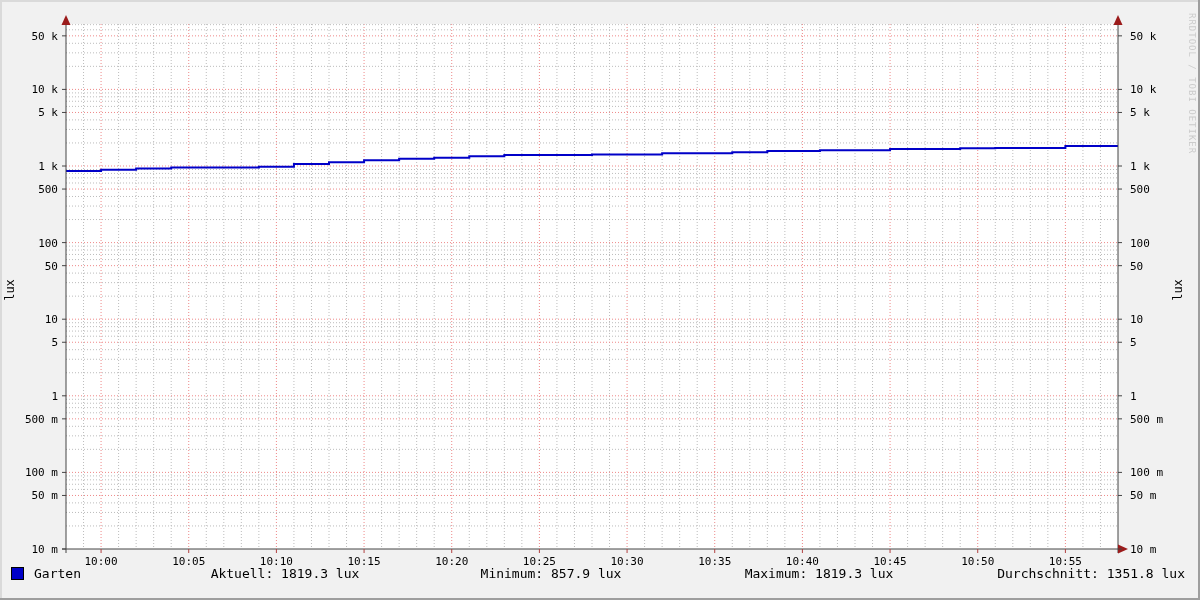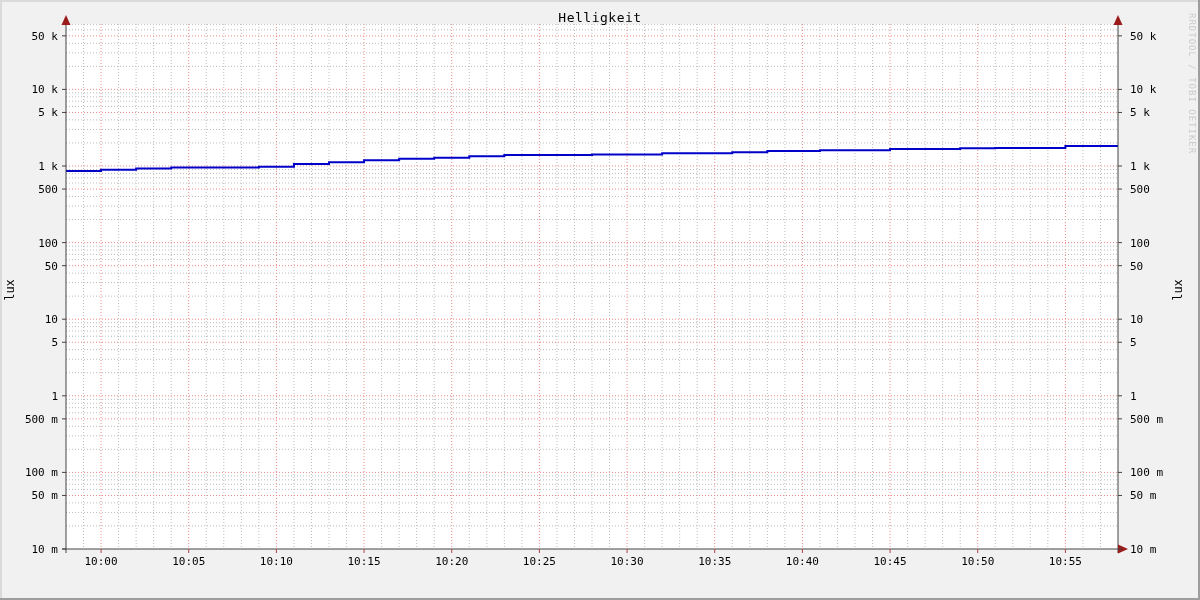--- a/index.html
+++ b/index.html
@@ -241,22 +241,29 @@
       <line x1="802.4" y1="549" x2="802.4" y2="553" stroke="#b04040"></line>
       <text x="802.4" y="565" text-anchor="middle">10:40</text>
       <line x1="890.0666666666667" y1="549" x2="890.0666666666667" y2="553" stroke="#b04040"></line>
       <text x="890.0666666666667" y="565" text-anchor="middle">10:45</text>
       <line x1="977.7333333333333" y1="549" x2="977.7333333333333" y2="553" stroke="#b04040"></line>
       <text x="977.7333333333333" y="565" text-anchor="middle">10:50</text>
       <line x1="1065.4" y1="549" x2="1065.4" y2="553" stroke="#b04040"></line>
       <text x="1065.4" y="565" text-anchor="middle">10:55</text>
     </svg>
 
-  <div id="title">Helligkeit</div>
   <div id="lux-left" class="lux-label">lux</div>
   <div id="lux-right" class="lux-label">lux</div>
   <div id="watermark">RRDTOOL / TOBI OETIKER</div>
 
+  <div class="legend-row">
+    <span id="legend-swatch"></span>
+    <span id="legend-label">Garten</span>
+    <span id="stat-aktuell" class="stat">Aktuell: 1819.3 lux</span>
+    <span id="stat-minimum" class="stat">Minimum: 857.9 lux</span>
+    <span id="stat-maximum" class="stat">Maximum: 1819.3 lux</span>
+    <span id="stat-durchschnitt" class="stat">Durchschnitt: 1351.8 lux</span>
+  </div>
 
 
   <div class="edge edge-bottom"></div>
   <div class="edge edge-right"></div>
 </div>
 
 </body></html>

